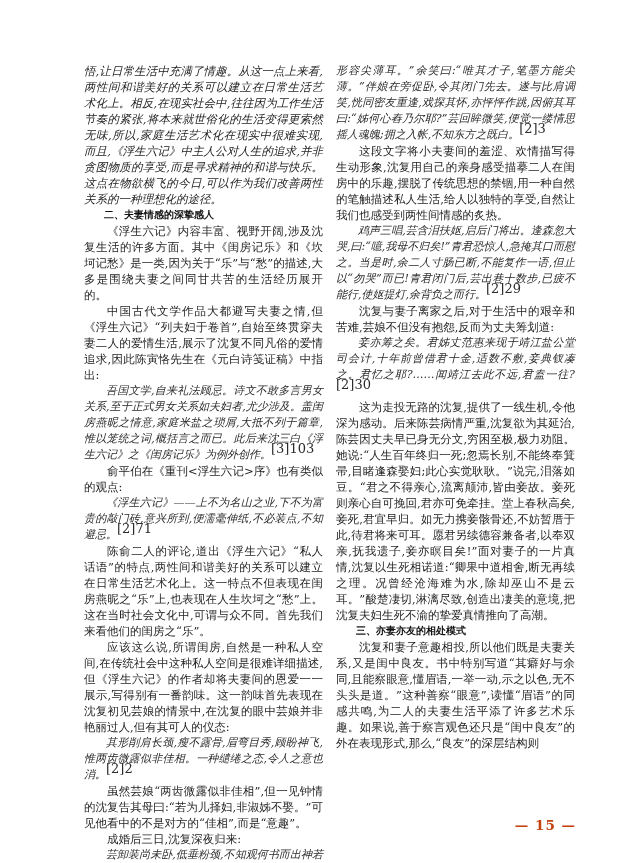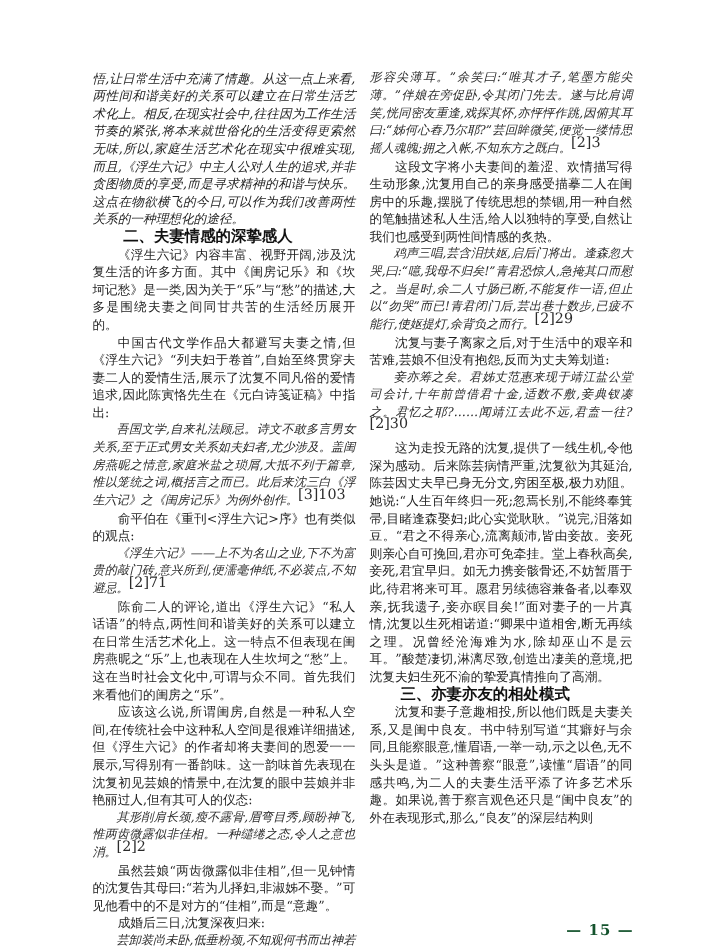--- a/index.html
+++ b/index.html
@@ -39,21 +39,21 @@
     text-indent: 2em;
   }
   .para-cont {
     text-indent: 0;
     font-style: italic;
   }
   .heading {
     text-indent: 2em;
     font-weight: 700;
     font-family: "DejaVu Sans", "Liberation Sans", sans-serif;
-    font-size: 14px;
+    font-size: 10px;
     color: #111111;
   }
   .quote {
     text-indent: 2em;
     font-style: italic;
     font-size: 11px;
     color: #2b2b2b;
   }
   .quote-cont {
     text-indent: 0;
@@ -63,25 +63,25 @@
   }
   sup.cite {
     font-size: 13px;
     line-height: 0;
     font-style: normal;
     letter-spacing: 0;
   }
   .page-number {
     position: absolute;
     right: 68px;
-    bottom: 9px;
+    bottom: 30px;
     font-weight: 700;
     font-size: 13.5px;
     letter-spacing: 1px;
-    color: #14532d;
+    color: #c2410c;
     font-family: "DejaVu Serif", "Liberation Serif", serif;
   }
 </style>
 </head>
 <body>
 
 <div class="page">
 
   <div class="content">
 

